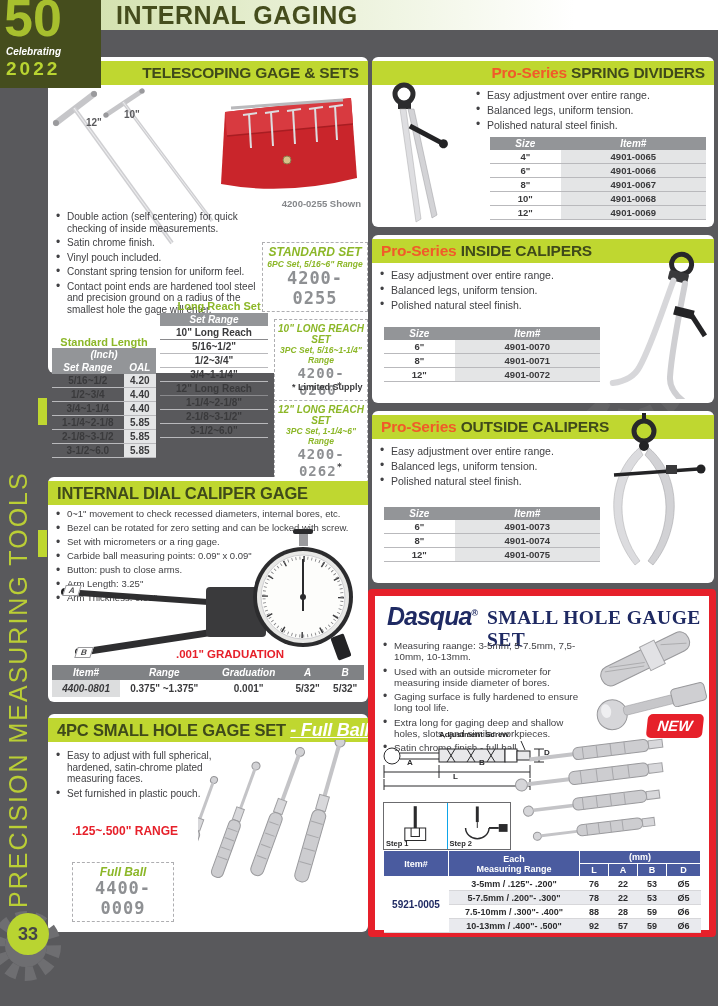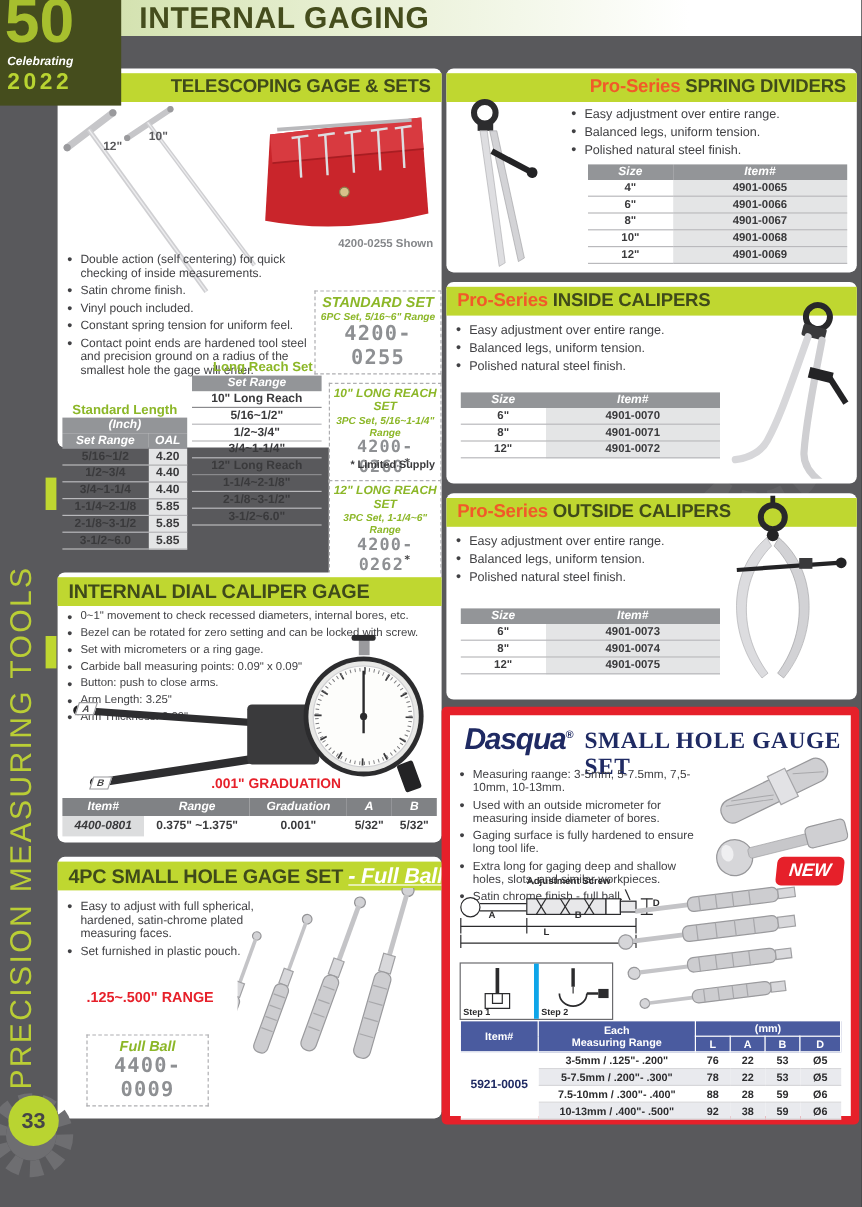--- a/index.html
+++ b/index.html
@@ -63,21 +63,21 @@
   .dq-brand sup{font-size:9px;}
   .dq-title{font-family:"Liberation Serif",serif;font-weight:bold;color:#1f2a63;font-size:19.5px;letter-spacing:.5px;}
   .new-badge{position:absolute;background:#e6202a;color:#fff;font-weight:bold;font-style:italic;
              font-size:15px;text-align:center;line-height:24px;border-radius:5px;transform:skewX(-6deg);}
   .qt{width:100%;font-size:9px;text-align:center;color:#2c2c2e;}
   .qt th{background:#4a5b9f;color:#fff;font-weight:bold;font-size:9px;padding:1px;border:1px solid #fff;}
   .qt td{padding:1.5px 1px;border-bottom:1px solid #d7d7da;font-weight:bold;}
   .qt tr:nth-child(even) td{background:#e9eaee;}
   .qt td.item{background:#fff;color:#1f2a63;font-weight:bold;font-size:10px;}
   .steps{position:absolute;border:1px solid #6b6b6e;background:#fff;display:flex;}
-  .steps .cell{position:relative;flex:1;border-right:4px solid #0ea5e9;}
+  .steps .cell{position:relative;flex:1;border-right:1px solid #0ea5e9;}
   .steps .cell:last-child{border-right:none;}
   .steps .lbl{position:absolute;left:2px;bottom:1px;font-size:7.5px;font-weight:bold;color:#2b2b2d;}
   .dim-lbl{position:absolute;font-size:8px;font-weight:bold;color:#2b2b2d;}
   .arm-lbl{position:absolute;font-size:8px;font-weight:bold;color:#454547;border:1px solid #9a9a9d;
            padding:0 4px;transform:skewX(-18deg);background:#fff;}
   .abs{position:absolute;}
 </style>
 </head>
 <body>
 
@@ -668,21 +668,21 @@
         <tr>
           <td>7.5-10mm / .300"- .400"</td>
           <td>88</td>
           <td>28</td>
           <td>59</td>
           <td>Ø6</td>
         </tr>
         <tr>
           <td>10-13mm / .400"- .500"</td>
           <td>92</td>
-          <td>38</td>
+          <td>57</td>
           <td>59</td>
           <td>Ø6</td>
         </tr>
       </tbody>
     </table>
   </div>
 
 </div>
 
 </body></html>

